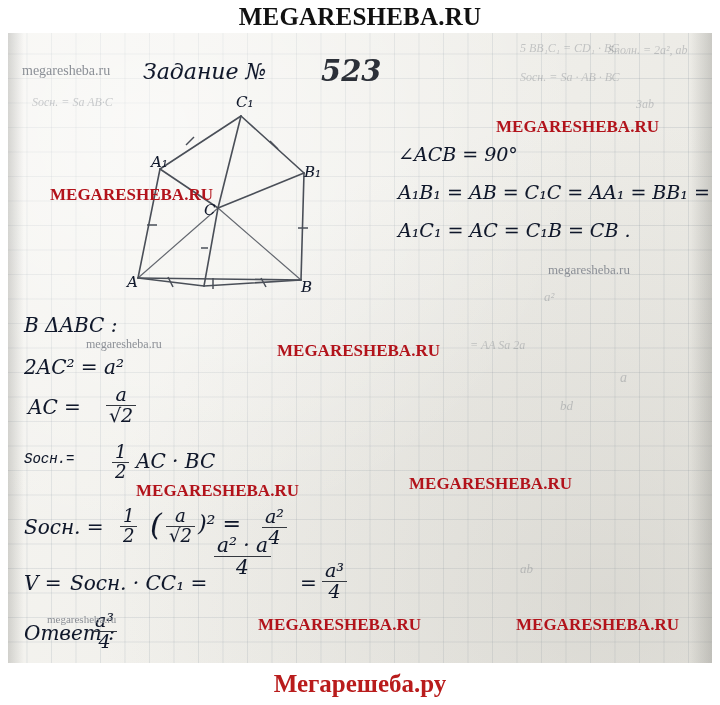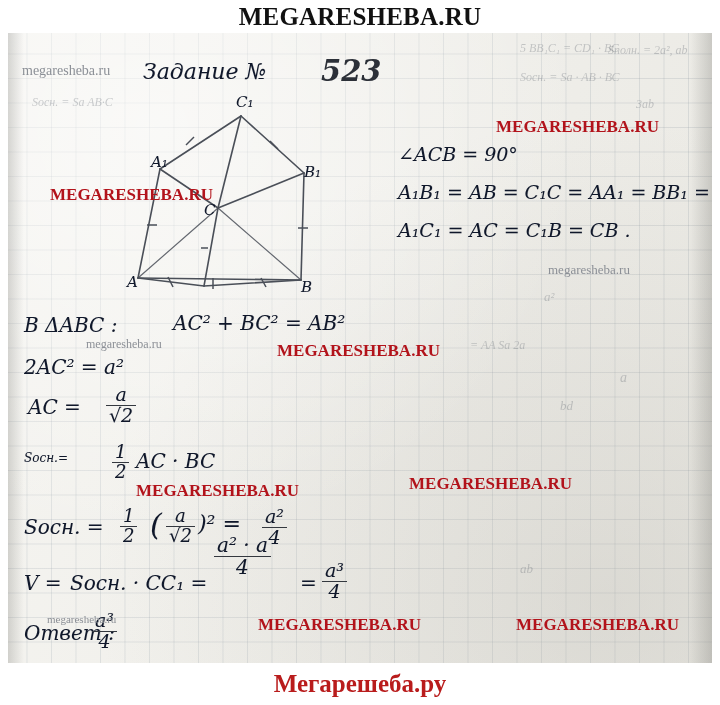--- a/index.html
+++ b/index.html
@@ -163,33 +163,32 @@
   <div class="hw" style="left:296px;top:130px;font-size:15px;">B₁</div>
   <div class="hw" style="left:196px;top:168px;font-size:15px;">C</div>
   <div class="hw" style="left:119px;top:240px;font-size:15px;">A</div>
   <div class="hw" style="left:293px;top:245px;font-size:15px;">B</div>
 
   <div class="hw" style="left:390px;top:110px;font-size:19px;">∠ACB = 90°</div>
   <div class="hw" style="left:390px;top:148px;font-size:19px;">A₁B₁ = AB = C₁C = AA₁ = BB₁ = a</div>
   <div class="hw" style="left:390px;top:186px;font-size:19px;">A₁C₁ = AC = C₁B = CB .</div>
 
   <div class="hw" style="left:16px;top:280px;font-size:20px;">В ΔABC :</div>
-  <div class="hw" style="left:165px;top:278px;font-size:20px;">AC² + BC² = AB²</div>
 
   <div class="hw" style="left:16px;top:322px;font-size:20px;">2AC² = a²</div>
 
   <div class="hw" style="left:20px;top:362px;font-size:20px;">AC  =</div>
   <div class="hw" style="left:98px;top:352px;font-size:19px;">
     <span class="frac">
       <span class="n">a</span>
       <span class="d">√2</span>
     </span>
   </div>
 
-  <div class="hw" style="left:16px;top:418px;font-size:12px;">Sосн.=</div>
+  <div class="hw" style="left:16px;top:418px;font-size:14px;font-family:Liberation Mono, monospace;">Sосн.=</div>
   <div class="hw" style="left:104px;top:410px;font-size:18px;">
     <span class="frac">
       <span class="n">1</span>
       <span class="d">2</span>
     </span>
   </div>
   <div class="hw" style="left:128px;top:416px;font-size:20px;">AC · BC</div>
 
   <div class="hw" style="left:16px;top:482px;font-size:20px;">Sосн. =</div>
   <div class="hw" style="left:112px;top:474px;font-size:18px;">

